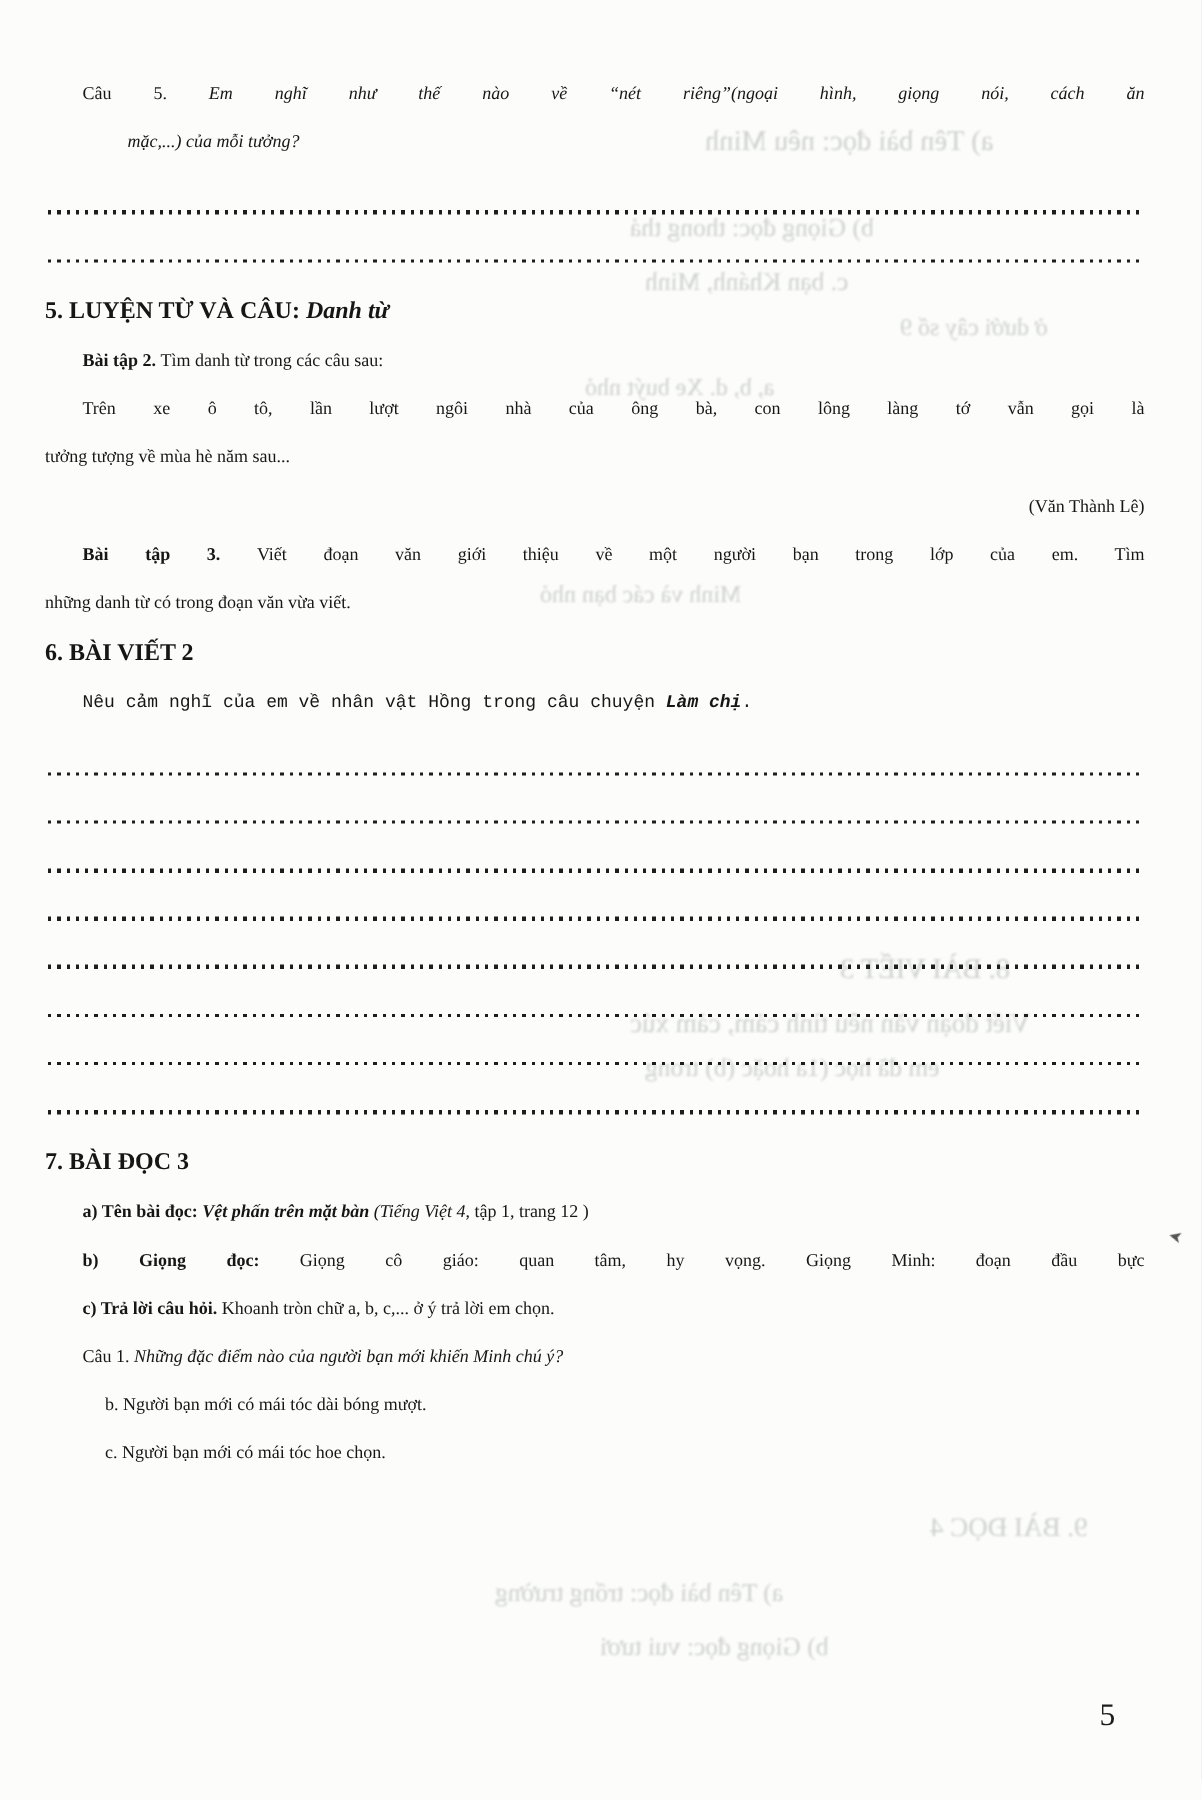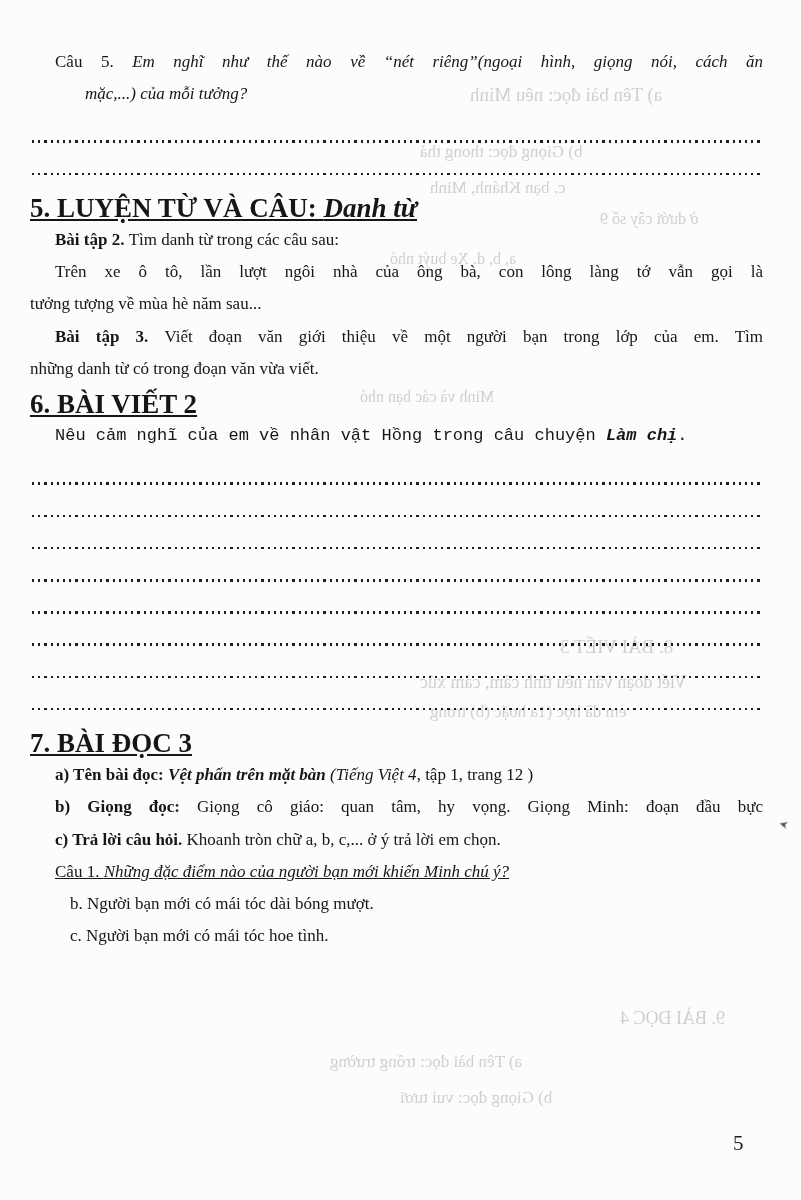--- a/index.html
+++ b/index.html
@@ -2,22 +2,22 @@
 <html><head>
 <meta charset="utf-8">
 <style>
   html,body{margin:0;padding:0;background:#e9e9e9;}
   .page{
     position:relative;width:801px;height:1200px;background:#fcfcfa;
     font-family:"Liberation Serif","DejaVu Serif",serif;color:#161616;
     overflow:hidden;margin:0 auto;
   }
   .doc{position:absolute;left:30px;right:38px;top:46px;}
-  .line{font-size:17px;line-height:32.2px;}
-  .heading{font-size:27px;line-height:32.2px;margin-top:3px;font-weight:bold;text-decoration:underline;}
+  .line{font-size:12px;line-height:32.2px;}
+  .heading{font-size:16px;line-height:32.2px;margin-top:3px;font-weight:bold;}
   .just{text-align:justify;text-align-last:justify;}
   .right{text-align:right;}
   .b{font-weight:bold;}
   .i{font-style:italic;}
   .dots{height:32.2px;position:relative;}
   .line + .dots, .heading + .dots{margin-top:14px;}
   .dots .dotline{
     position:absolute;left:2px;right:1px;top:16px;height:2.6px;
     background:repeating-linear-gradient(90deg,#1d1d1d 0 2.2px,transparent 2.2px 6.2px);
   }
@@ -55,20 +55,21 @@
       <div class="dots">
         <div class="dotline"></div>
       </div>
       <div class="dots">
         <div class="dotline"></div>
       </div>
       <div class="heading"><span class="b ">5. LUYỆN TỪ VÀ CÂU: </span><span class="b i">Danh từ</span></div>
       <div class="line" style="padding-left: 25px;"><span class="b ">Bài tập 2. </span><span class="">Tìm danh từ trong các câu sau:</span></div>
       <div class="line just" style="padding-left: 25px;"><span class="">Trên xe ô tô, lần lượt ngôi nhà của ông bà, con lông làng tớ vẫn gọi là</span></div>
       <div class="line"><span class="">tưởng tượng về mùa hè năm sau...</span></div>
+      <div class="line right"><span class="">(Văn Thành Lê)</span></div>
       <div class="line just" style="padding-left: 25px;"><span class="b ">Bài tập 3. </span><span class="">Viết đoạn văn giới thiệu về một người bạn trong lớp của em. Tìm</span></div>
       <div class="line"><span class="">những danh từ có trong đoạn văn vừa viết.</span></div>
       <div class="heading"><span class="b ">6. BÀI VIẾT 2</span></div>
       <div class="line" style="padding-left: 25px; font-family: Liberation Mono, monospace;"><span class="">Nêu cảm nghĩ của em về nhân vật Hồng trong câu chuyện </span><span class="b i">Làm chị</span><span class="">.</span></div>
       <div class="dots">
         <div class="dotline"></div>
       </div>
       <div class="dots">
         <div class="dotline"></div>
       </div>
@@ -87,19 +88,19 @@
       <div class="dots">
         <div class="dotline"></div>
       </div>
       <div class="dots">
         <div class="dotline"></div>
       </div>
       <div class="heading"><span class="b ">7. BÀI ĐỌC 3</span></div>
       <div class="line" style="padding-left: 25px;"><span class="b ">a) Tên bài đọc: </span><span class="b i">Vệt phấn trên mặt bàn </span><span class="i">(Tiếng Việt 4</span><span class="">, tập 1, trang 12 )</span></div>
       <div class="line just" style="padding-left: 25px;"><span class="b ">b) Giọng đọc: </span><span class="">Giọng cô giáo: quan tâm, hy vọng. Giọng Minh: đoạn đầu bực</span></div>
       <div class="line" style="padding-left: 25px;"><span class="b ">c) Trả lời câu hỏi. </span><span class="">Khoanh tròn chữ a, b, c,... ở ý trả lời em chọn.</span></div>
-      <div class="line" style="padding-left: 25px; text-decoration: underline;"><span class="">Câu 1. </span><span class="i">Những đặc điểm nào của người bạn mới khiến Minh chú ý?</span></div>
+      <div class="line" style="padding-left: 25px;"><span class="">Câu 1. </span><span class="i">Những đặc điểm nào của người bạn mới khiến Minh chú ý?</span></div>
       <div class="line" style="padding-left: 40px;"><span class="">b. Người bạn mới có mái tóc dài bóng mượt.</span></div>
-      <div class="line" style="padding-left: 40px;"><span class="">c. Người bạn mới có mái tóc hoe tình.</span></div>
+      <div class="line" style="padding-left: 40px;"><span class="">c. Người bạn mới có mái tóc hoe chọn.</span></div>
     </div>
   <span class="ink-mark">➤</span>
   <div class="pagenum">5</div>
 </div>
 
 </body></html>

